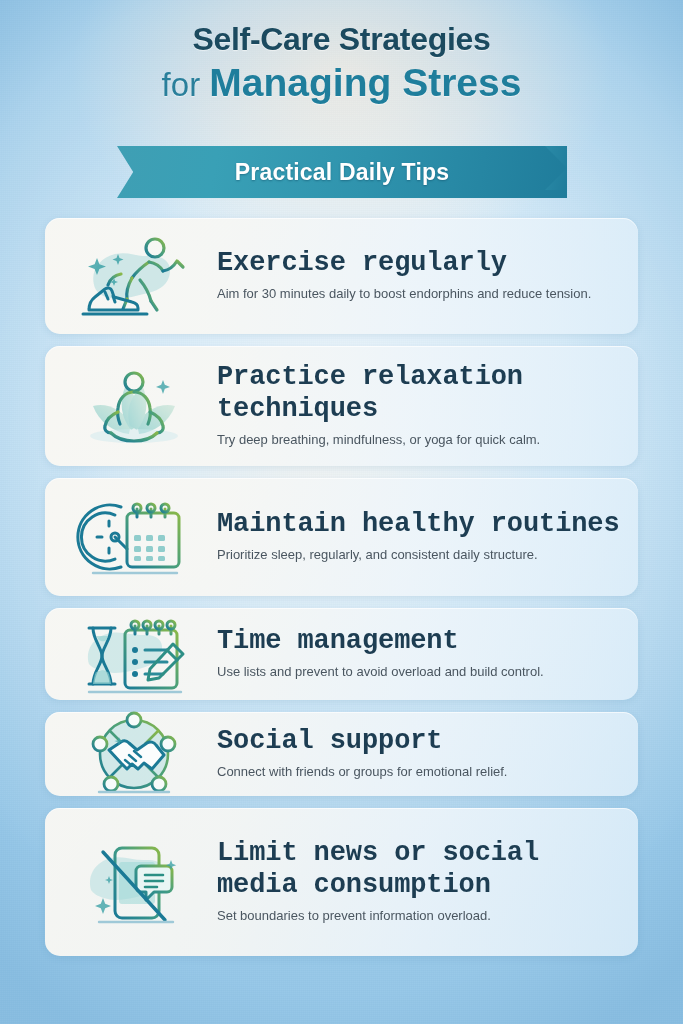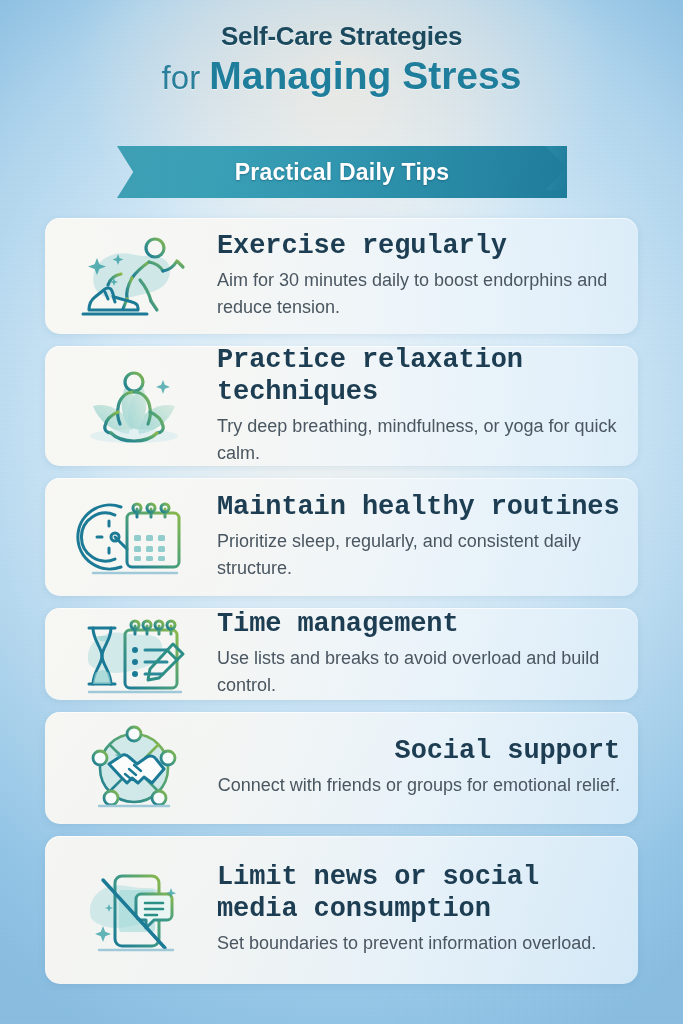--- a/index.html
+++ b/index.html
@@ -23,21 +23,21 @@
       repeating-linear-gradient(90deg, rgba(255,255,255,0.045) 0 1px, rgba(0,0,0,0.012) 1px 2px);
   }
   .vign{
     position:absolute;inset:0;pointer-events:none;
     background:radial-gradient(ellipse 78% 62% at 50% 46%, rgba(255,255,255,0.0) 45%, rgba(120,180,220,0.20) 82%, rgba(95,160,206,0.34) 100%);
   }
 
   
   .header{position:absolute;left:0;right:0;top:22px;text-align:center;}
   .title-l1{
-    font-size:26px;font-weight:700;letter-spacing:-0.3px;
+    font-size:32px;font-weight:700;letter-spacing:-0.3px;
     color:#1b4a5f;line-height:1.12;
     text-shadow:0 1px 1px rgba(255,255,255,0.55);
   }
   .title-l2{
     font-size:39px;line-height:1.18;margin-top:2px;
     text-shadow:0 1px 1px rgba(255,255,255,0.55);
     text-align:center;
   }
   .t-for{font-weight:400;color:#2a7f9b;font-size:33px;}
   .t-strong{font-weight:700;color:#1f7e9c;}
@@ -74,24 +74,24 @@
   .card-ico{
     flex:0 0 170px;height:100%;display:flex;align-items:center;justify-content:center;
     padding:10px 0 10px 8px;box-sizing:border-box;
   }
   .card-body{flex:1 1 auto;padding:14px 18px 14px 2px;}
   .card-h{
     font-size:27px;font-weight:700;color:#1d3d52;line-height:1.18;
     margin:0 0 4px 0;letter-spacing:-0.1px;font-family:Liberation Mono, monospace;
   }
   .card-p{
-    font-size:18px;font-weight:400;color:#4a5660;line-height:1.52;margin:0;
+    font-size:13px;font-weight:400;color:#4a5660;line-height:1.52;margin:0;
   }
   .c1{height:116px;} .c2{height:120px;} .c3{height:118px;}
-  .c4{height:92px;} .c5{height:112px;text-align:right;} .c6{height:148px;}
+  .c4{height:92px;} .c5{height:84px;} .c6{height:148px;}
 </style>
 </head>
 <body>
 
 <div class="poster">
   <div class="grain"></div>
   <div class="vign"></div>
 
   <div class="header">
     <div class="title-l1">Self-Care Strategies</div>
@@ -272,21 +272,21 @@
           </g>
           <g fill="none" stroke="#2e8f86" stroke-width="3" stroke-linecap="round" stroke-linejoin="round">
             <path d="M114 40l10 10-24 24-11 2 2-11z"></path>
             <path d="M108 46l10 10"></path>
           </g>
           <path d="M30 88h92" stroke="#9fc9d8" stroke-width="2.4" stroke-linecap="round" fill="none"></path>
         </svg>
       </div>
       <div class="card-body">
         <p class="card-h">Time management</p>
-        <p class="card-p">Use lists and breaks to avoid overload and build control.</p>
+        <p class="card-p">Use lists and prevent to avoid overload and build control.</p>
       </div>
     </div>
 
     <div class="card c5">
       <div class="card-ico">
         <svg width="150" height="100" viewBox="0 0 150 100">
           <defs>
             <linearGradient id="g5" x1="0" y1="1" x2="1" y2="0">
               <stop offset="0" stop-color="#1b7a96"></stop>
                 <stop offset=".55" stop-color="#4ba07a"></stop>

